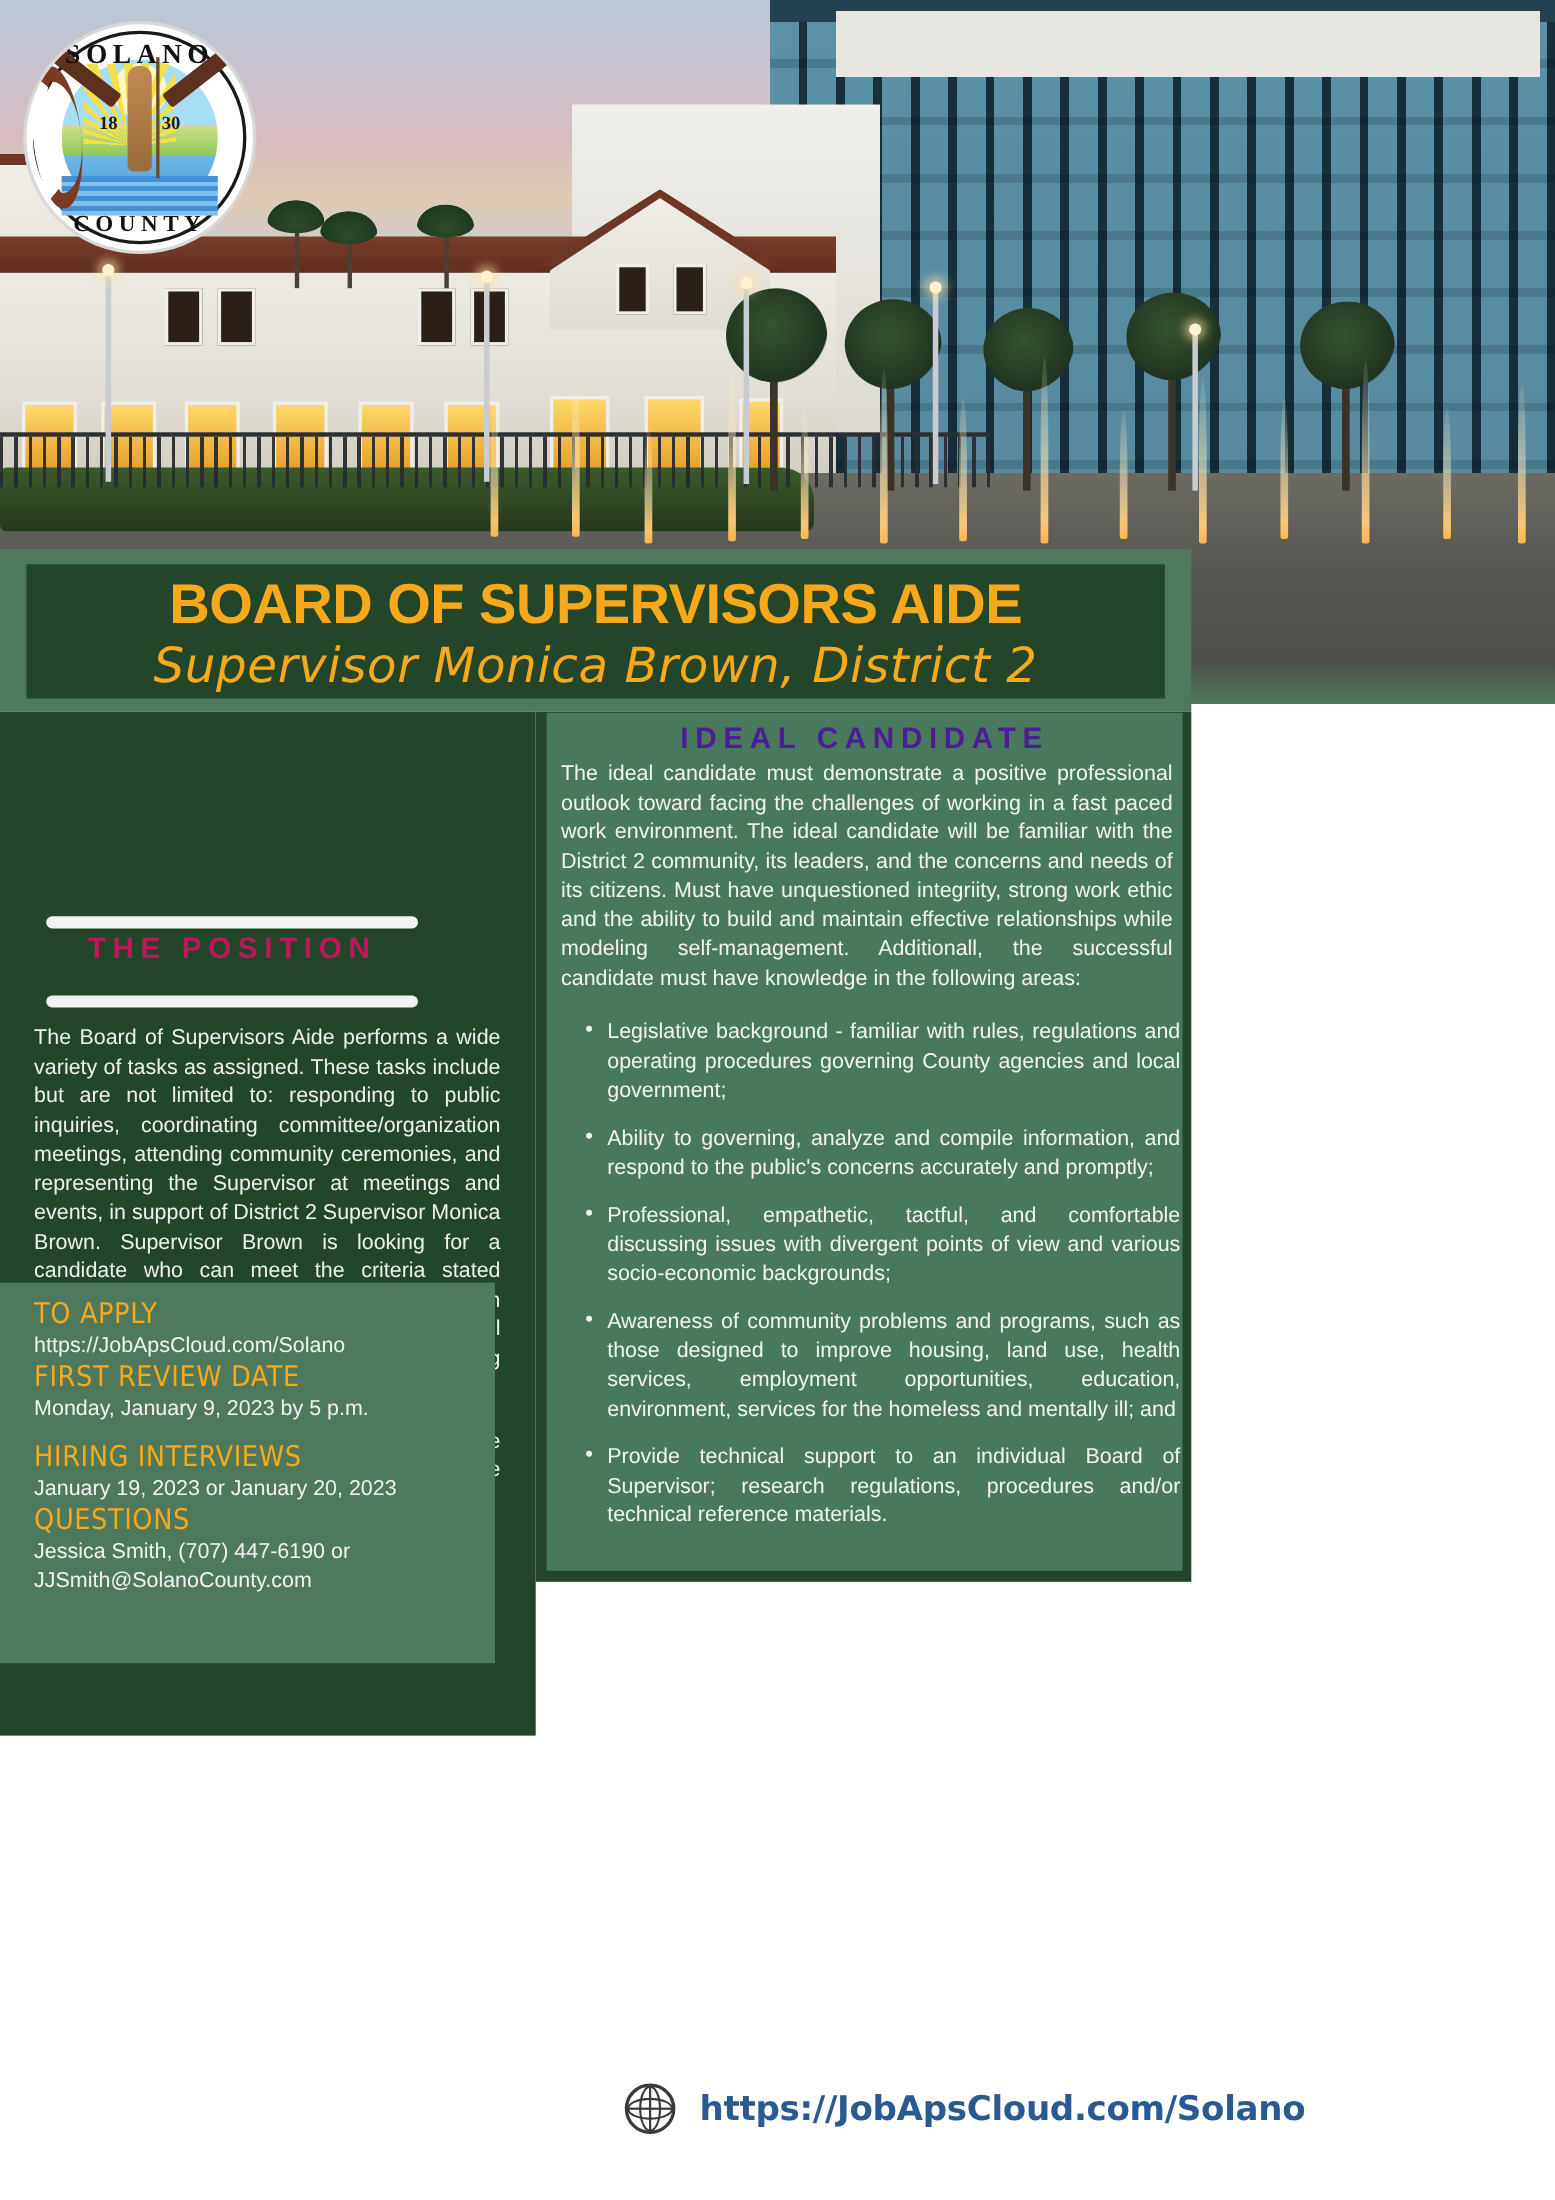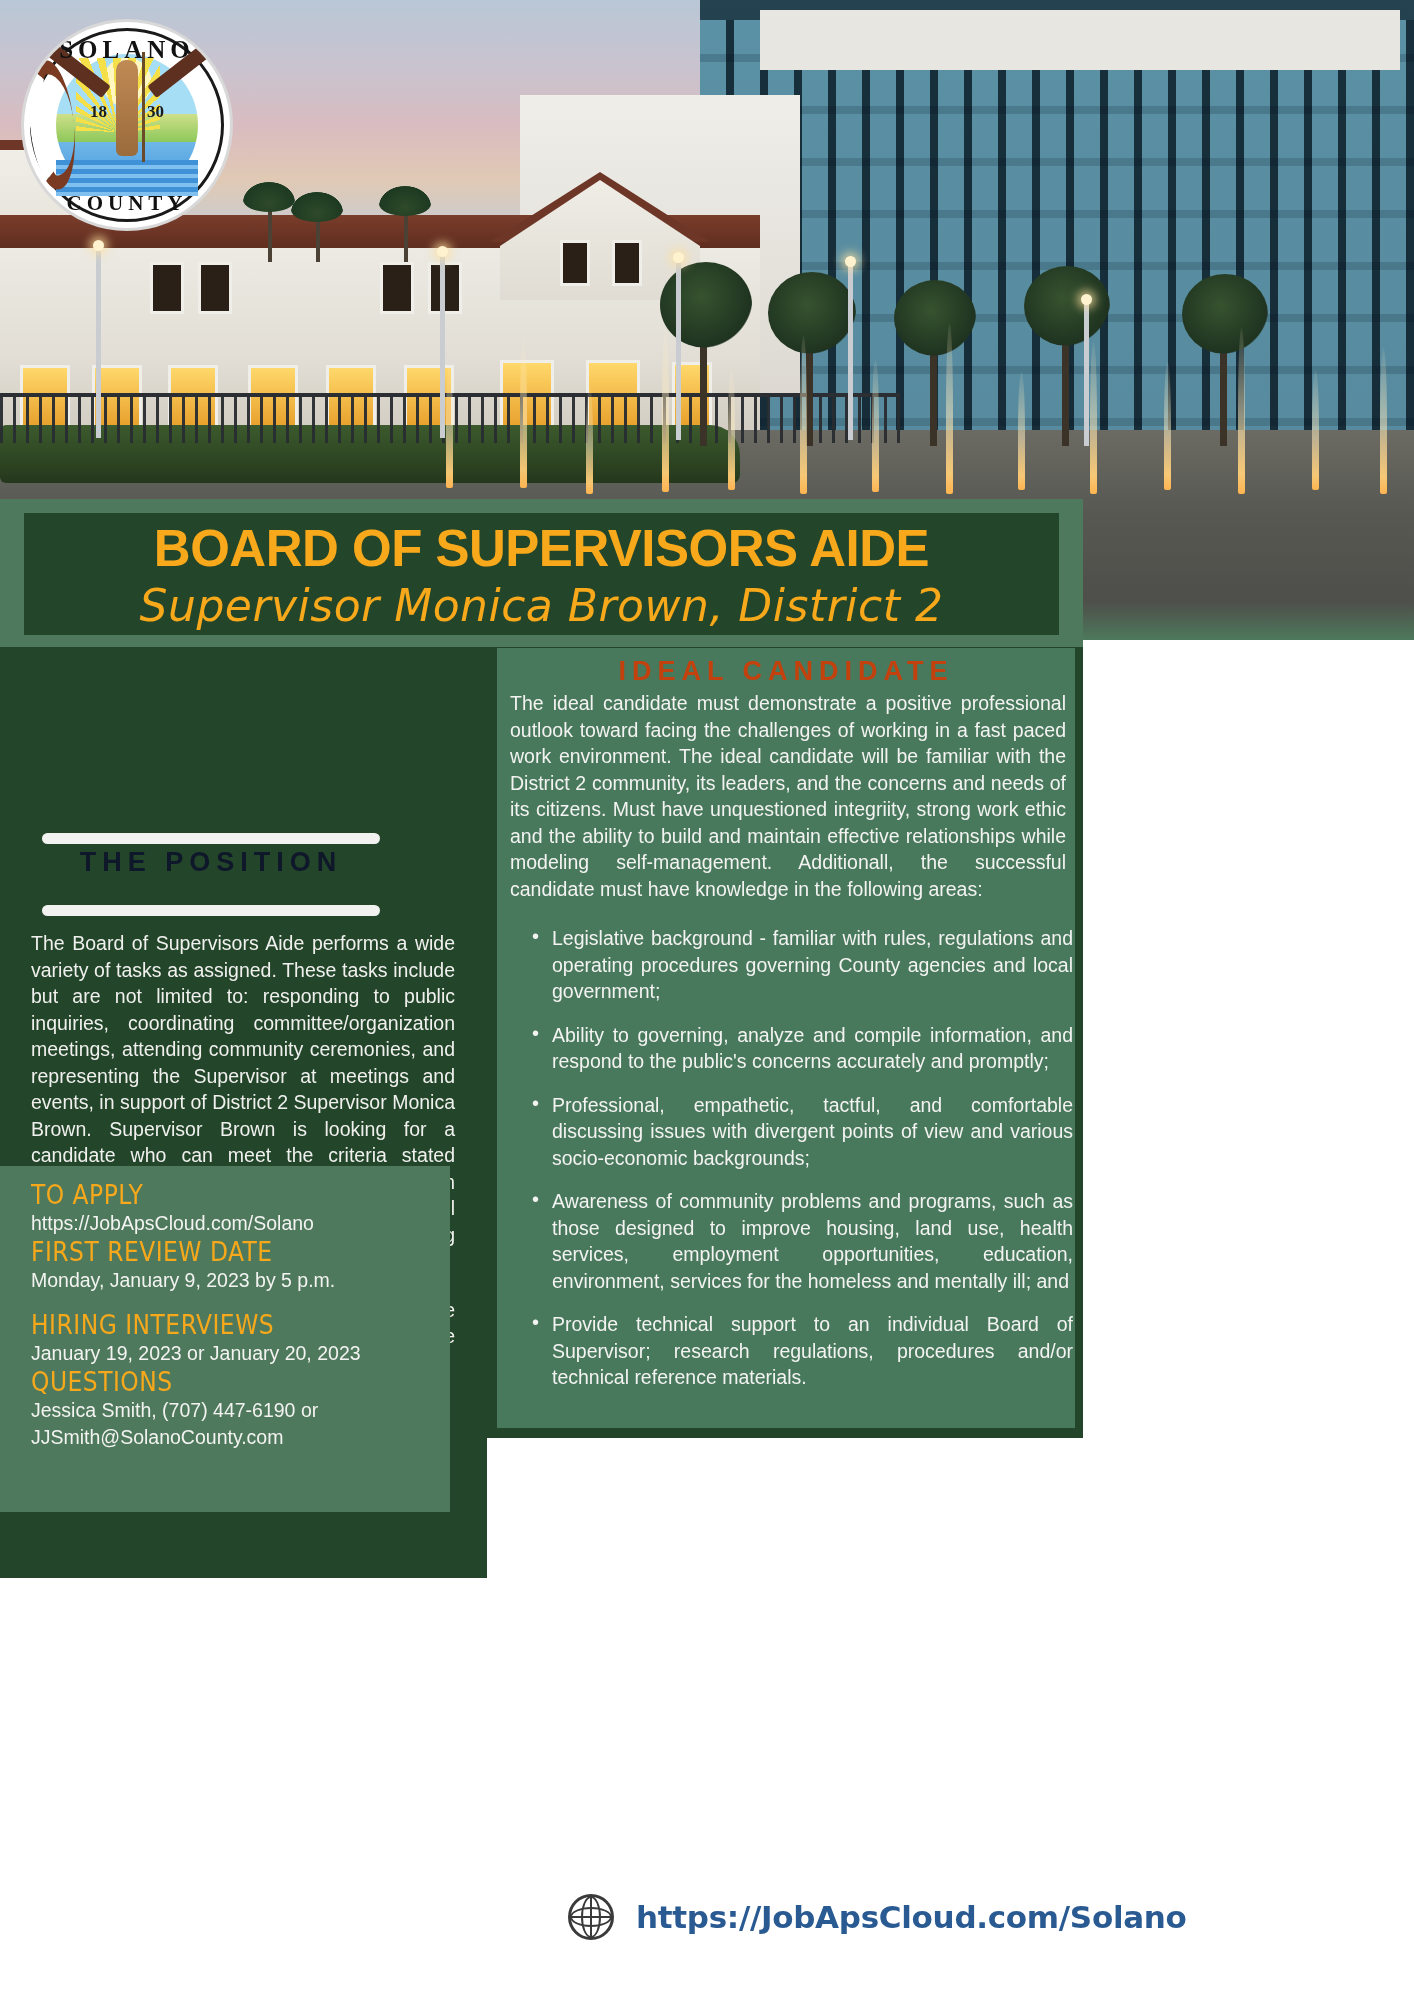--- a/index.html
+++ b/index.html
@@ -204,21 +204,21 @@
     position:absolute; left:0; top:647px; width:487px; height:931px;
     background:#234529;
   }
   .posrule{
     position:absolute; left:42px; width:338px; height:11px; background:#f2f2f0; border-radius:6px;
   }
   .posrule.top{ top:833px; }
   .posrule.bot{ top:905px; }
   .postitle{
     position:absolute; left:42px; top:847px; width:338px;
-    text-align:center; color:#0f172a; font-weight:bold; font-size:27px; letter-spacing:6px;
+    text-align:center; color:#be185d; font-weight:bold; font-size:27px; letter-spacing:6px;
   }
   .posbody{
     position:absolute; left:31px; top:930px; width:424px;
     color:#f0f0ee; font-size:19.5px; line-height:26.5px; text-align:justify;
   }
   .posbody p + p { margin-top:22px; }
 
   
   .applybox{
     position:absolute; left:0; top:1166px; width:450px; height:346px;
@@ -240,21 +240,21 @@
   .rightshadow{
     position:absolute; left:487px; top:647px; width:596px; height:791px;
     background:#234529;
   }
   .rightpanel{
     position:absolute; left:497px; top:648px; width:578px; height:780px;
     background:#49795d;
   }
   .ictitle{
     position:absolute; left:497px; top:656px; width:578px;
-    text-align:center; color:#c2410c; font-weight:bold; font-size:27px; letter-spacing:6px;
+    text-align:center; color:#4c1d95; font-weight:bold; font-size:27px; letter-spacing:6px;
   }
   .icbody{
     position:absolute; left:510px; top:690px; width:556px;
     color:#f3f3f1; font-size:19.5px; line-height:26.5px; text-align:justify;
   }
   .icbullets{
     position:absolute; left:528px; top:925px; width:545px;
     color:#f3f3f1; font-size:19.5px; line-height:26.5px; text-align:justify;
     list-style:none;
   }

